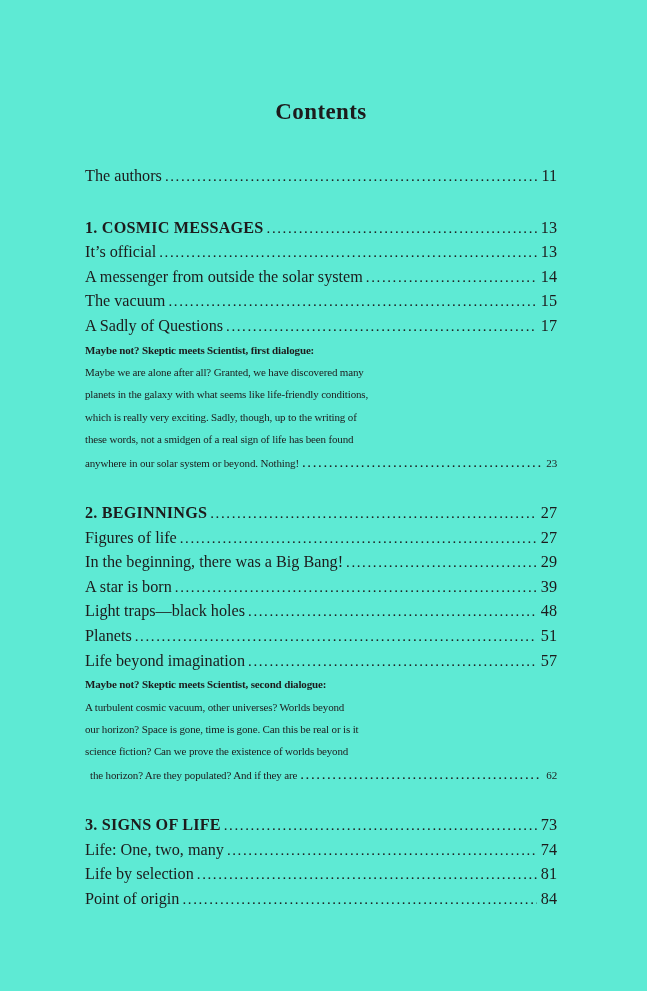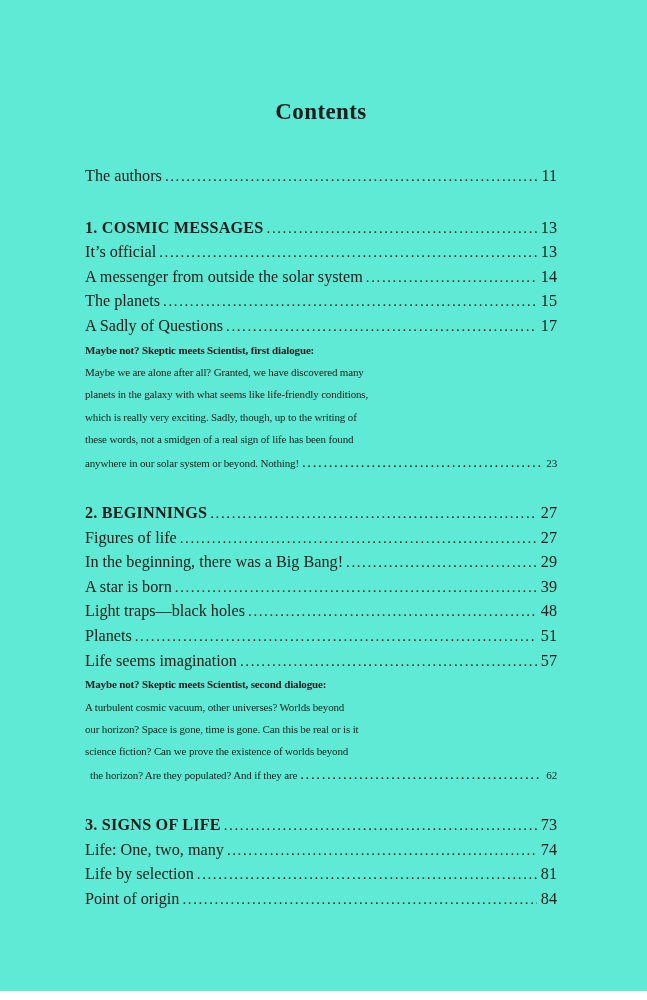--- a/index.html
+++ b/index.html
@@ -79,21 +79,21 @@
       <span class="lbl">It’s official</span>
       <span class="leader"></span>
       <span class="pg">13</span>
     </div>
     <div class="row">
       <span class="lbl">A messenger from outside the solar system</span>
       <span class="leader"></span>
       <span class="pg">14</span>
     </div>
     <div class="row">
-      <span class="lbl">The planets</span>
+      <span class="lbl">The vacuum</span>
       <span class="leader"></span>
       <span class="pg">15</span>
     </div>
     <div class="row">
       <span class="lbl">A Sadly of Questions</span>
       <span class="leader"></span>
       <span class="pg">17</span>
     </div>
 
     <div class="dialogue">
@@ -135,21 +135,21 @@
       <span class="lbl">Light traps—black holes</span>
       <span class="leader"></span>
       <span class="pg">48</span>
     </div>
     <div class="row">
       <span class="lbl">Planets</span>
       <span class="leader"></span>
       <span class="pg">51</span>
     </div>
     <div class="row">
-      <span class="lbl">Life seems imagination</span>
+      <span class="lbl">Life beyond imagination</span>
       <span class="leader"></span>
       <span class="pg">57</span>
     </div>
 
     <div class="dialogue">
       <div class="d-title">Maybe not? Skeptic meets Scientist, second dialogue:</div>
       <div class="d-line">A turbulent cosmic vacuum, other universes? Worlds beyond</div>
       <div class="d-line">our horizon? Space is gone, time is gone. Can this be real or is it</div>
       <div class="d-line">science fiction? Can we prove the existence of worlds beyond</div>
       <div class="d-last">

